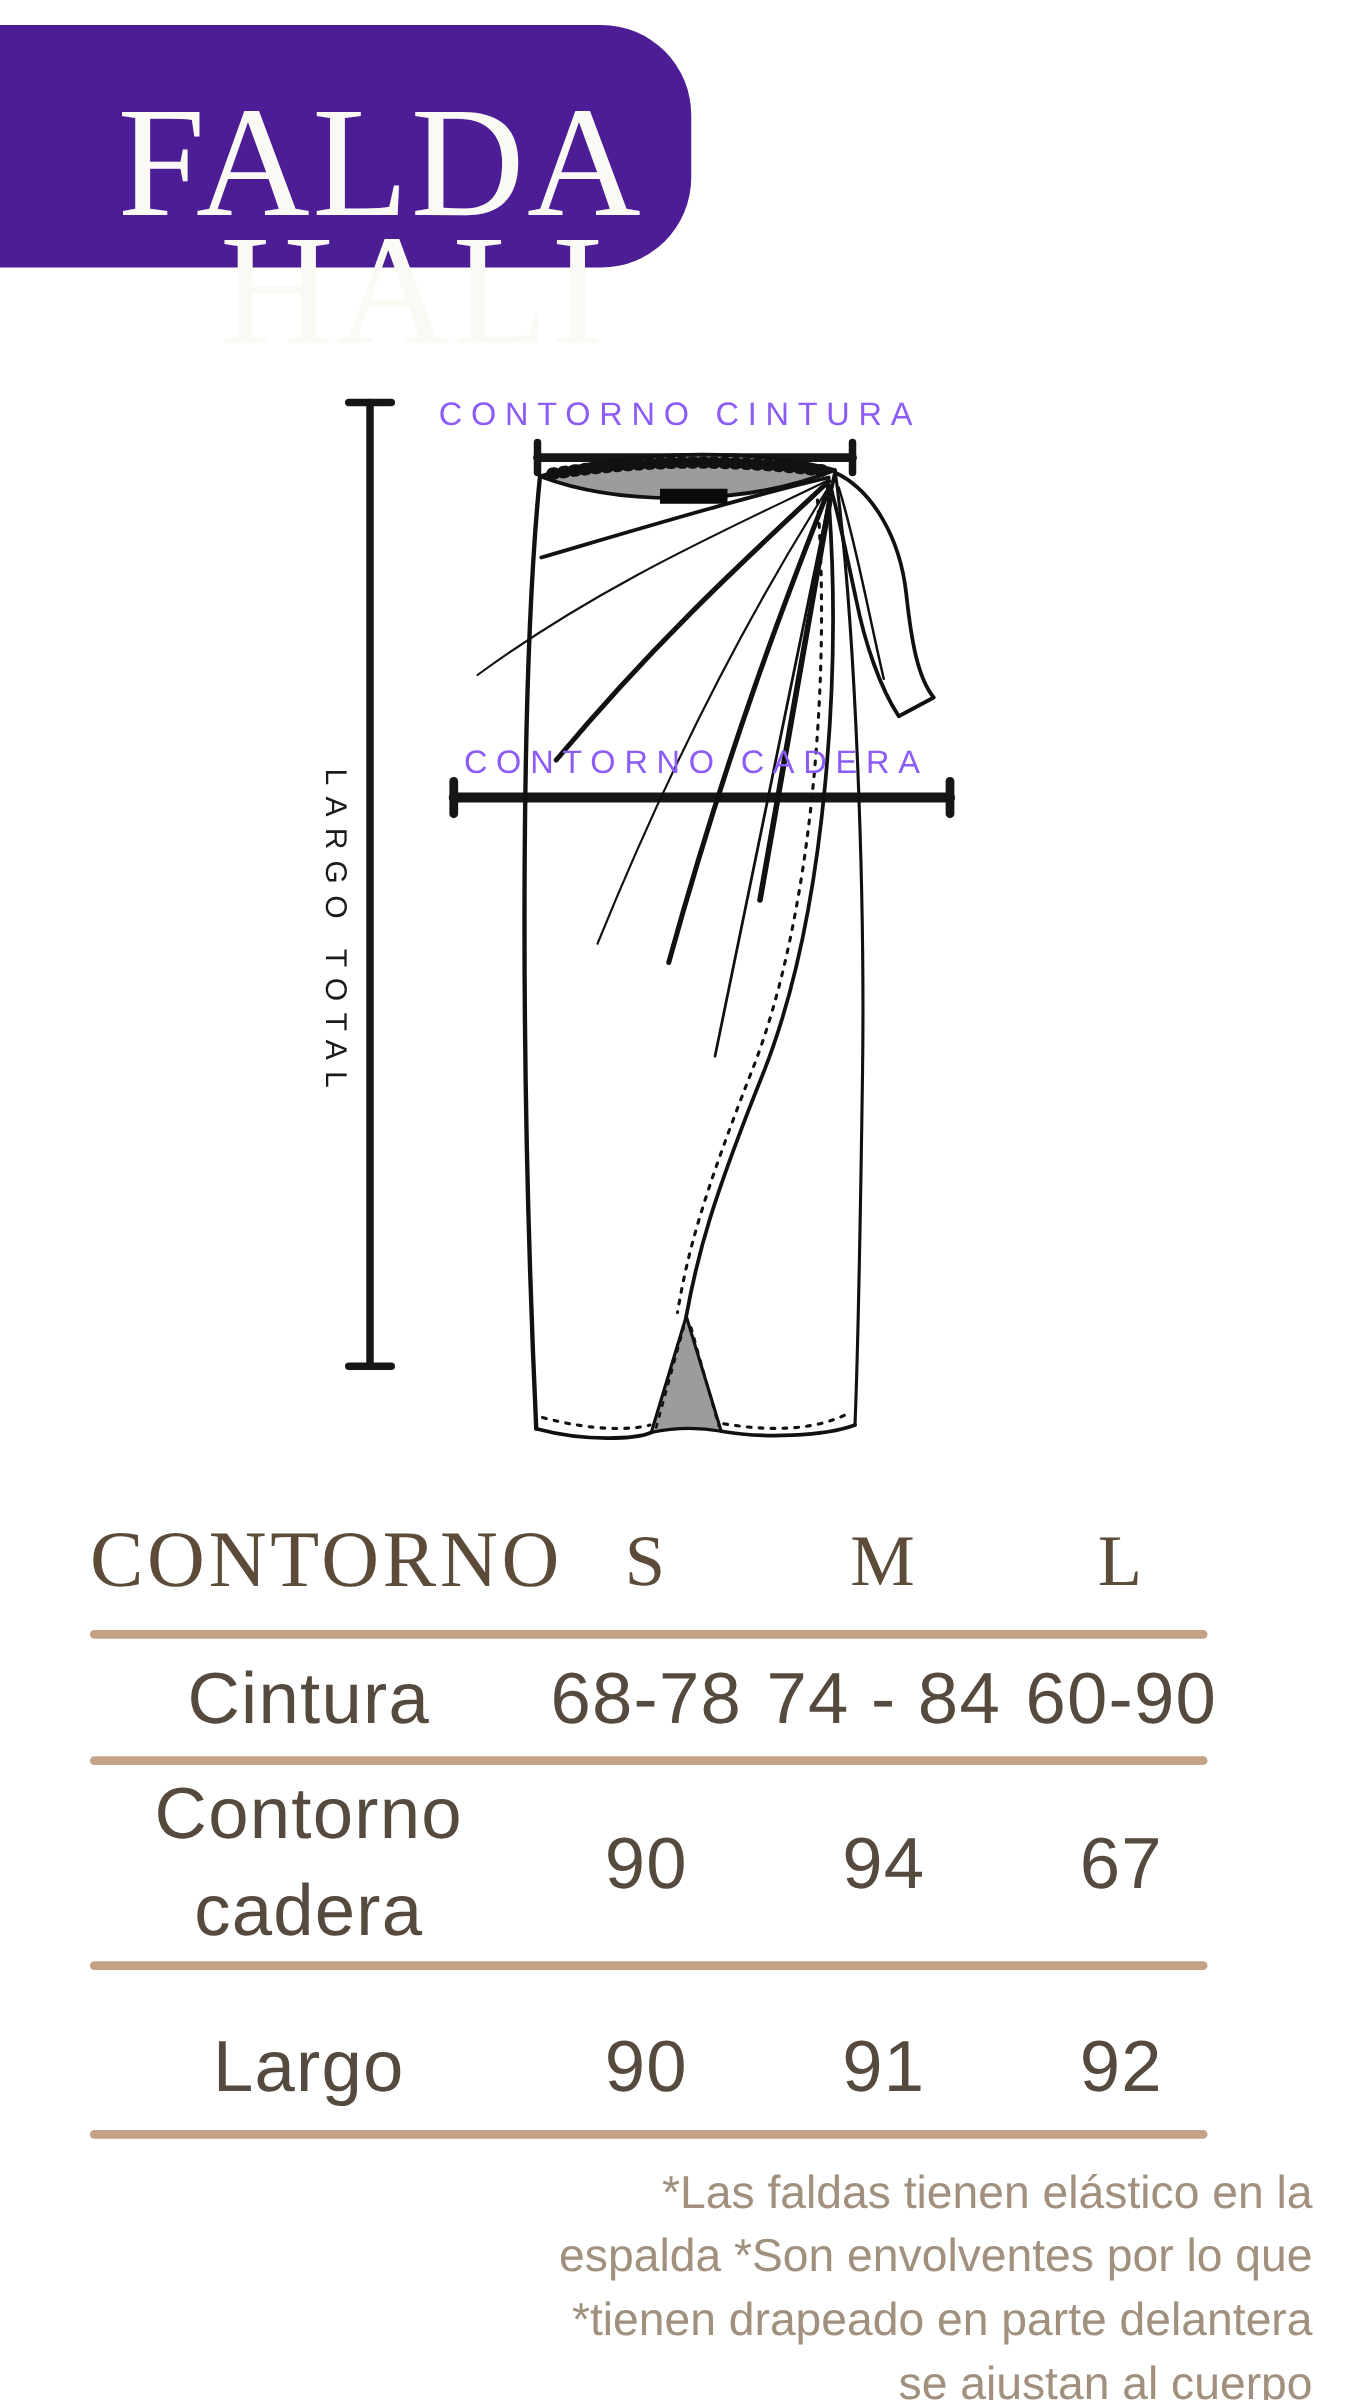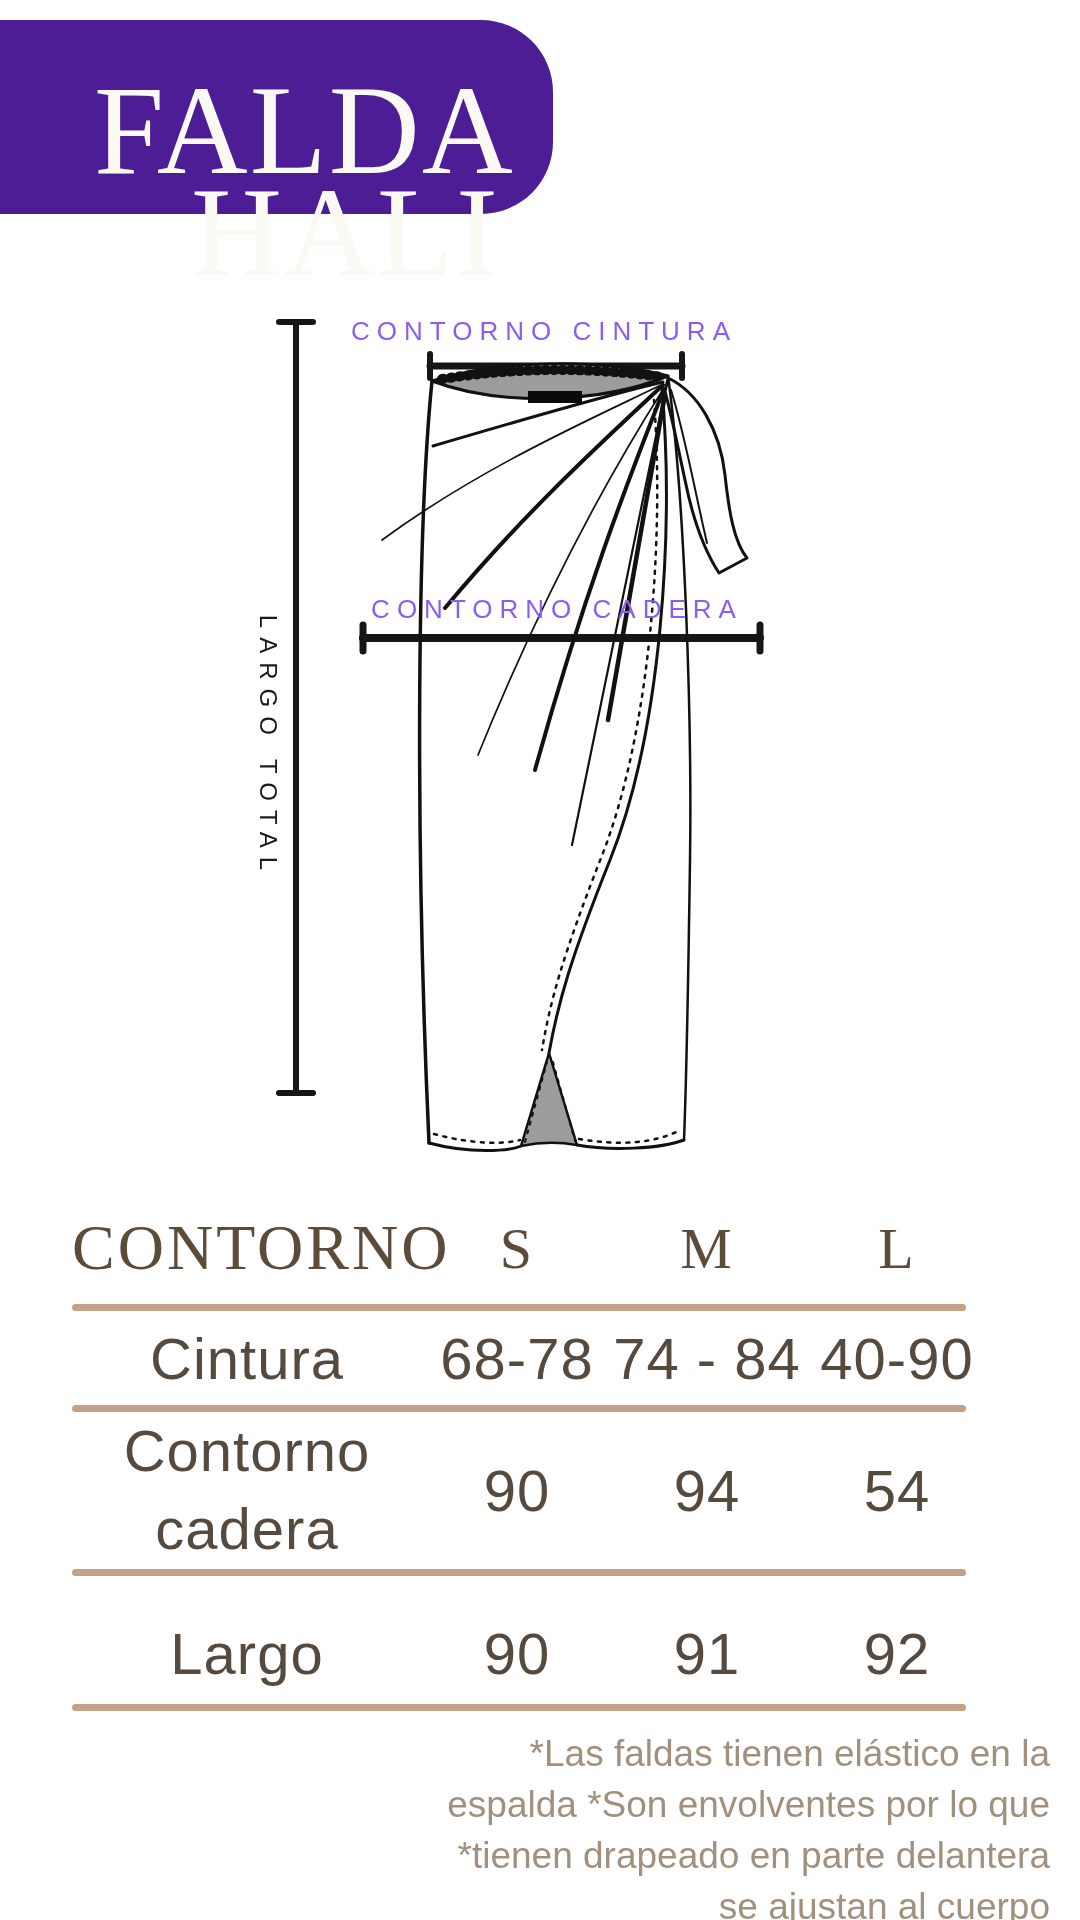--- a/index.html
+++ b/index.html
@@ -6,21 +6,21 @@
   #page{position:relative;width:1080px;height:1920px;background:#ffffff;overflow:hidden;
         font-family:"Liberation Sans", sans-serif;}
   .abs{position:absolute;}
 
   
   #header{left:0;top:20px;width:553px;height:194px;background:#4c1d95;
           border-radius:0 72px 72px 0;}
   .title-line{color:#fbf9f3;font-family:"Liberation Serif", serif;font-weight:400;
               font-size:126px;letter-spacing:2px;white-space:nowrap;line-height:1;}
   #title1{left:94px;top:48px;}
-  #title2{left:191px;top:150px;}
+  #title2{left:176px;top:150px;}
 
   
   .diagram-label{color:#8b5cf6;font-size:26px;letter-spacing:7px;text-align:center;
                  white-space:nowrap;font-weight:400;}
   #waist-label{left:348px;top:316px;width:392px;}
   #hip-label{left:358px;top:594px;width:398px;}
   #length-label{left:118px;top:733px;width:300px;transform:rotate(90deg);
                 font-size:24px;letter-spacing:9px;color:#1a1a1a;text-align:center;}
 
   
@@ -125,29 +125,29 @@
       <div class="cell">S</div>
       <div class="cell">M</div>
       <div class="cell">L</div>
     </div>
     <div class="rule"></div>
 
     <div class="trow brow" id="row-cintura">
       <div class="cell first">Cintura</div>
       <div class="cell">68-78</div>
       <div class="cell">74 - 84</div>
-      <div class="cell">40-90</div>
+      <div class="cell">60-90</div>
     </div>
     <div class="rule"></div>
 
     <div class="trow brow" id="row-hip">
       <div class="cell first">Contorno cadera</div>
       <div class="cell">90</div>
       <div class="cell">94</div>
-      <div class="cell">54</div>
+      <div class="cell">67</div>
     </div>
     <div class="rule"></div>
 
     <div class="trow brow" id="row-largo">
       <div class="cell first">Largo</div>
       <div class="cell">90</div>
       <div class="cell">91</div>
       <div class="cell">92</div>
     </div>
     <div class="rule"></div>

